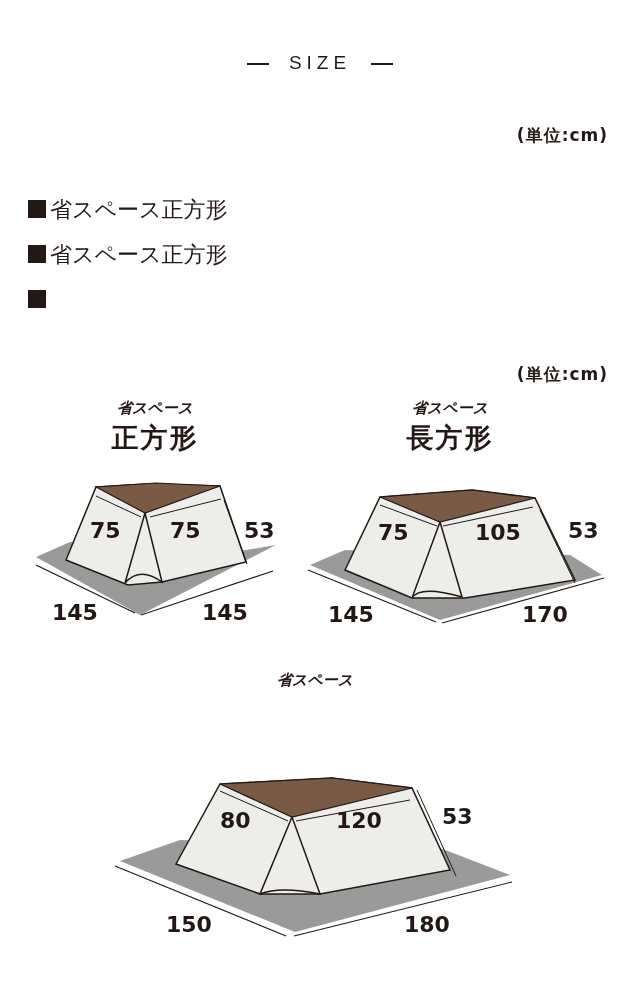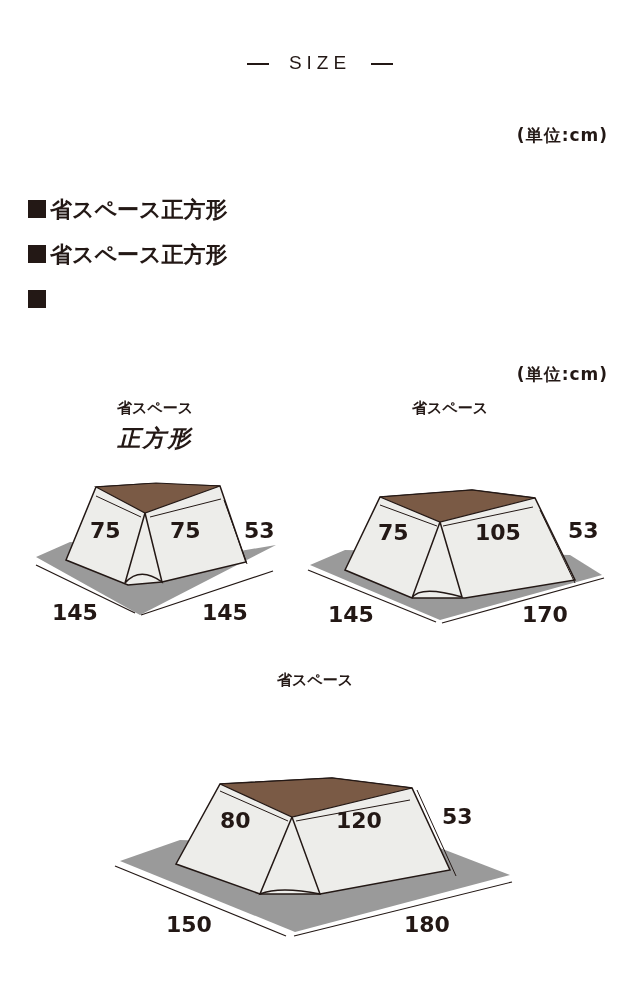--- a/index.html
+++ b/index.html
@@ -4,25 +4,25 @@
 <style>
   html, body { margin:0; padding:0; background:#ffffff; }
   body { width:640px; height:996px; position:relative; overflow:hidden;
          font-family:"DejaVu Sans","Liberation Sans",sans-serif; color:#231815; }
   .abs { position:absolute; }
   .size-heading { top:52px; left:0; width:640px; text-align:center; font-family:"Liberation Sans",sans-serif;
                   font-size:19px; letter-spacing:5px; color:#231815; font-weight:300; }
   .size-heading .dash { display:inline-block; width:22px; height:1.5px; background:#231815; vertical-align:middle; margin:0 20px; }
   .unit { font-size:17px; font-weight:bold; letter-spacing:1px; right:32px; }
   .type-list { left:28px; top:195px; }
-  .type-item { font-size:22px; font-weight:bold; height:45px; line-height:30px; white-space:nowrap; }
+  .type-item { font-size:22px; font-weight:normal; height:45px; line-height:30px; white-space:nowrap; }
   .type-item .sq { display:inline-block; width:18px; height:18px; background:#231815; margin-right:4px; vertical-align:-1px; }
   .diagram-title { text-align:center; font-weight:bold; }
-  .diagram-title .sub { font-size:15px; line-height:20px; display:block; }
-  .diagram-title .main { font-size:23px; line-height:40px; display:block; letter-spacing:2px;font-style:italic; }
+  .diagram-title .sub { font-size:15px; line-height:20px; display:block;font-style:italic; }
+  .diagram-title .main { font-size:27px; line-height:40px; display:block; letter-spacing:2px; }
   svg text { font-family:"DejaVu Sans","Liberation Sans",sans-serif; font-weight:bold; fill:#231815; }
 </style>
 </head>
 <body>
 
 <div class="abs size-heading">
   <span class="dash"></span><span>SIZE</span><span class="dash"></span>
 </div>
 
 <div class="abs unit" style="top:124px;">(単位:cm)</div>
@@ -51,20 +51,21 @@
   <line x1="141" y1="145" x2="273" y2="101" stroke="#231815" stroke-width="1.2"></line>
   <text x="90" y="68" font-size="22">75</text>
   <text x="170" y="68" font-size="22">75</text>
   <text x="244" y="68" font-size="22">53</text>
   <text x="52" y="150" font-size="22">145</text>
   <text x="202" y="150" font-size="22">145</text>
 </svg>
 
 <div class="abs diagram-title" style="left:350px; top:398px; width:200px;">
   <span class="sub">省スペース</span>
+  <span class="main">長方形</span>
 </div>
 <svg class="abs" style="left:300px; top:470px;" width="320" height="160">
   <polygon points="10,95 45,80 270,85 302,105 140,150" fill="#9a9a9a"></polygon>
   <polygon points="80,27 172,20 235,28 275,110 165,128 112,128 45,100" fill="#ededea" stroke="#231815" stroke-width="1.5"></polygon>
   <path d="M140,52 L112,128 Q120,115 162,127 Z" fill="#ededea" stroke="#231815" stroke-width="1.5"></path>
   <polygon points="80,27 172,20 235,28 140,52" fill="#7a5a45" stroke="#231815" stroke-width="1.2"></polygon>
   <line x1="80" y1="35" x2="137" y2="56" stroke="#231815" stroke-width="1"></line>
   <line x1="143" y1="56" x2="233" y2="37" stroke="#231815" stroke-width="1"></line>
   <line x1="240" y1="40" x2="275" y2="113" stroke="#231815" stroke-width="1"></line>
   <line x1="8" y1="100" x2="136" y2="152" stroke="#231815" stroke-width="1.2"></line>

